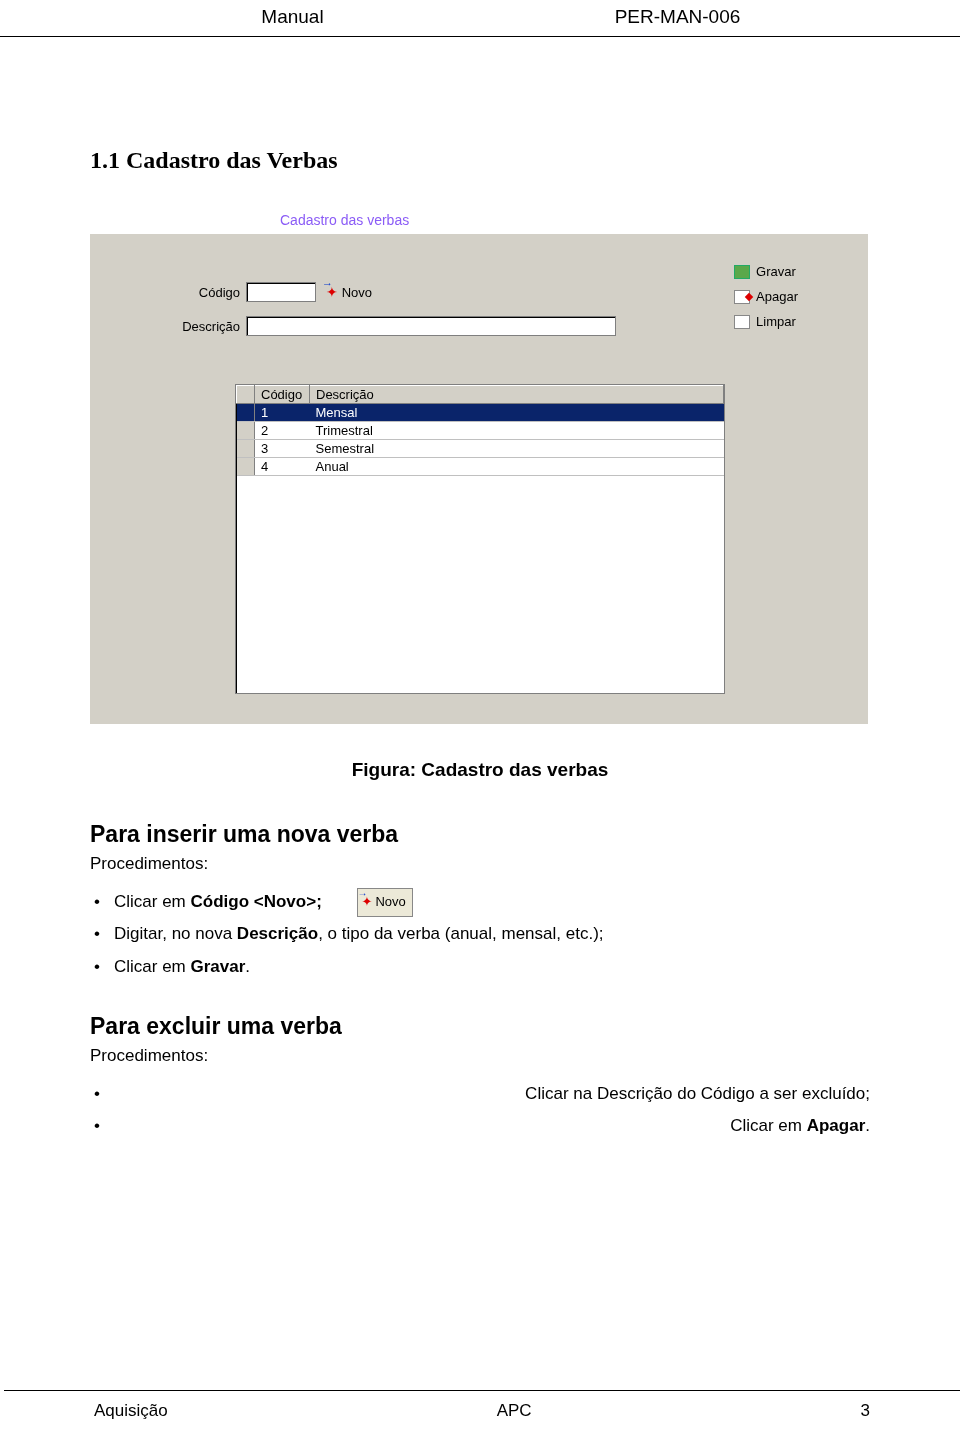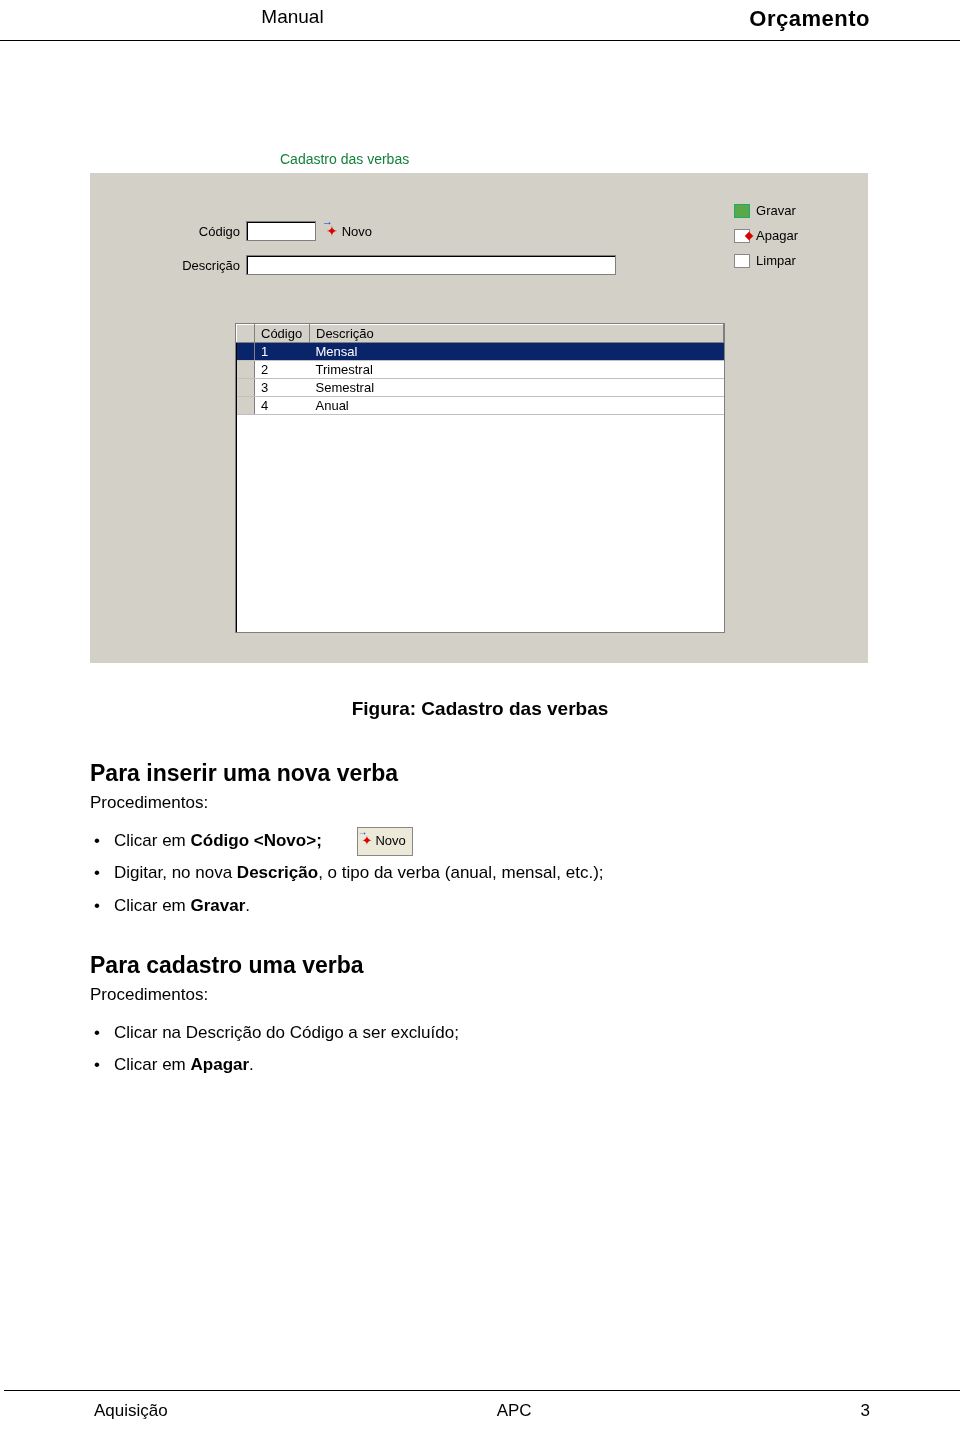--- a/index.html
+++ b/index.html
@@ -43,21 +43,21 @@
     height: 490px;
     background: #d3d0c7;
     position: relative;
     font-family: "MS Sans Serif", Arial, sans-serif;
     font-size: 13px;
   }
   .app-title {
     position: absolute; top:-22px; left:190px;
     font-family: Arial, sans-serif;
     font-size: 14px;
-    color:#15803d;
+    color:#8b5cf6;
   }
   .form-row { position:absolute; display:flex; align-items:center; }
   .lbl { font-size:13px; margin-right:6px; text-align:right; }
   .inp {
     background:#fff; border:1px solid #7f7f7f;
     height:20px; box-shadow: inset 1px 1px 0 #000;
     display:inline-block;
   }
   .btn-novo {
     display:inline-flex; align-items:center; gap:4px;
@@ -117,24 +117,25 @@
     padding:10px 90px 0 90px;
     font-family:Arial,sans-serif; font-size:17px;
   }
   strong { font-weight:bold; }
 </style>
 </head>
 <body>
 
 <div class="page-header">
   <span class="h-left">Manual</span>
-  <span class="h-right">Orçamento</span>
+  <span class="h-mid">PER-MAN-006</span>
 </div>
 
 <div class="content">
+  <div class="section-title">1.1 Cadastro das Verbas</div>
 
   <div style="position:relative; margin-top:22px;">
     <div class="app-title">Cadastro das verbas</div>
     <div class="app">
 
       <div class="form-row" style="left:95px; top:48px;">
         <span class="lbl" style="width:55px;">Código</span>
         <span class="inp" style="width:70px;"></span>
         <span class="btn-novo">
           <span class="ic">✦</span>
@@ -211,23 +212,23 @@
       </span>
     </li>
     <li>
       <span>Digitar, no nova </span><strong>Descrição</strong><span>, o tipo da verba (anual, mensal, etc.);</span>
     </li>
     <li>
       <span>Clicar em </span><strong>Gravar</strong><span>.</span>
     </li>
   </ul>
 
-  <div class="subhead">Para cadastro uma verba</div>
+  <div class="subhead">Para excluir uma verba</div>
   <div class="proc-label">Procedimentos:</div>
-  <ul class="bullets" style="margin-bottom:0;">
+  <ul class="bullets" style="margin-bottom:0;text-align:right;">
     <li>Clicar na Descrição do Código a ser excluído;</li>
     <li>
       <span>Clicar em </span><strong>Apagar</strong><span>.</span>
     </li>
   </ul>
 </div>
 
 <div class="footer">
   <span>Aquisição</span>
   <span>APC</span>

